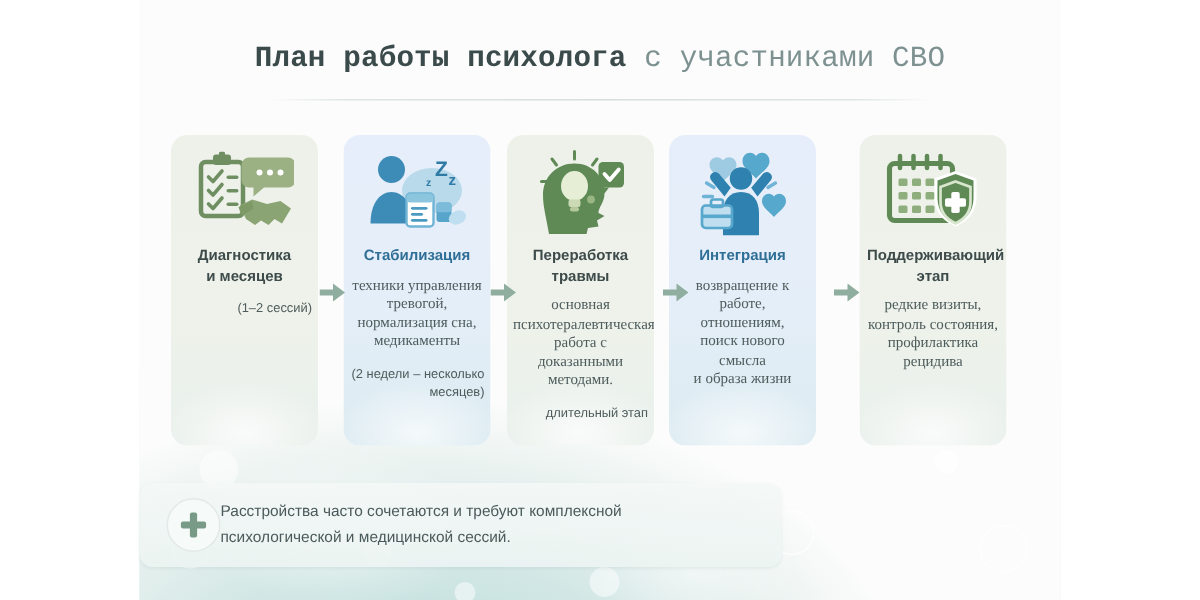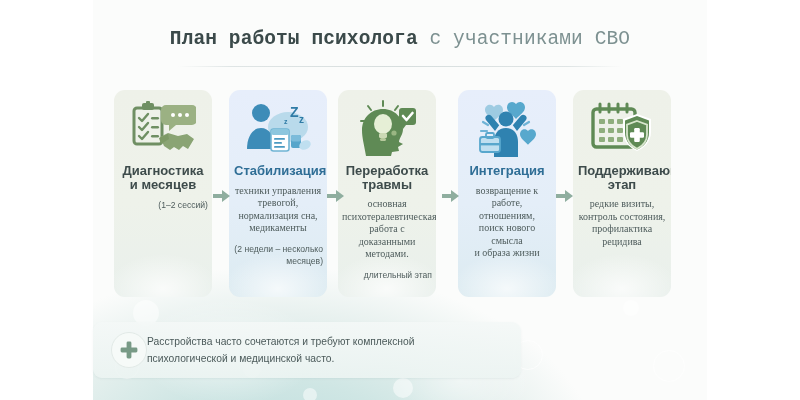--- a/index.html
+++ b/index.html
@@ -45,27 +45,27 @@
   .card.green{
     background:
       radial-gradient(ellipse 80px 50px at 50% 96%, rgba(255,255,255,.75), rgba(255,255,255,0) 70%),
       linear-gradient(180deg,#eef1e9 0%,#eef2ea 55%,#e9f0ec 100%);
   }
   .card.blue{
     background:
       radial-gradient(ellipse 80px 50px at 50% 96%, rgba(255,255,255,.7), rgba(255,255,255,0) 70%),
       linear-gradient(180deg,#e7eefb 0%,#e4eef8 55%,#dcebf1 100%);
   }
-  .c1{left:0;} .c2{left:115px;} .c3{left:224px;} .c4{left:344px;} .c5{left:459px;}
+  .c1{left:0;} .c2{left:115px;} .c3{left:224px;} .c4{left:332px;} .c5{left:459px;}
 
   .ico{height:62px;display:flex;align-items:center;justify-content:center;margin-top:8px;}
   .ico svg{display:block;}
 
   .ctitle{
-    margin-top:4px;font-size:13px;font-weight:bold;line-height:13.5px;
+    margin-top:4px;font-size:10px;font-weight:bold;line-height:13.5px;
     padding:0 3px;
   }
   .ctitle.g{color:#3d4b4b;}
   .ctitle.bl{color:#2f6e96;}
   .cbody{
     margin-top:7px;font-size:10px;line-height:12.6px;color:#4e5c5c;padding:0 2px;font-family:Liberation Serif, serif;
   }
   .cnote{margin-top:8px;font-size:8.6px;line-height:12.6px;color:#4e5c5c;padding:0 2px;text-align:right;}
 
   
@@ -321,16 +321,16 @@
     <div class="banner-ico">
       <svg width="18" height="18" viewBox="0 0 18 18">
         <g fill="#789a86">
           <rect x="6.6" y="0.6" width="4.8" height="16.8" rx="1.4"></rect>
           <rect x="0.6" y="6.6" width="16.8" height="4.8" rx="1.4"></rect>
         </g>
       </svg>
     </div>
     <div class="banner-text">
       <span>Расстройства часто сочетаются и требуют комплексной</span><br>
-      <span>психологической и медицинской часто.</span>
+      <span>психологической и медицинской сессий.</span>
     </div>
   </div>
 </div>
 
 </body></html>

